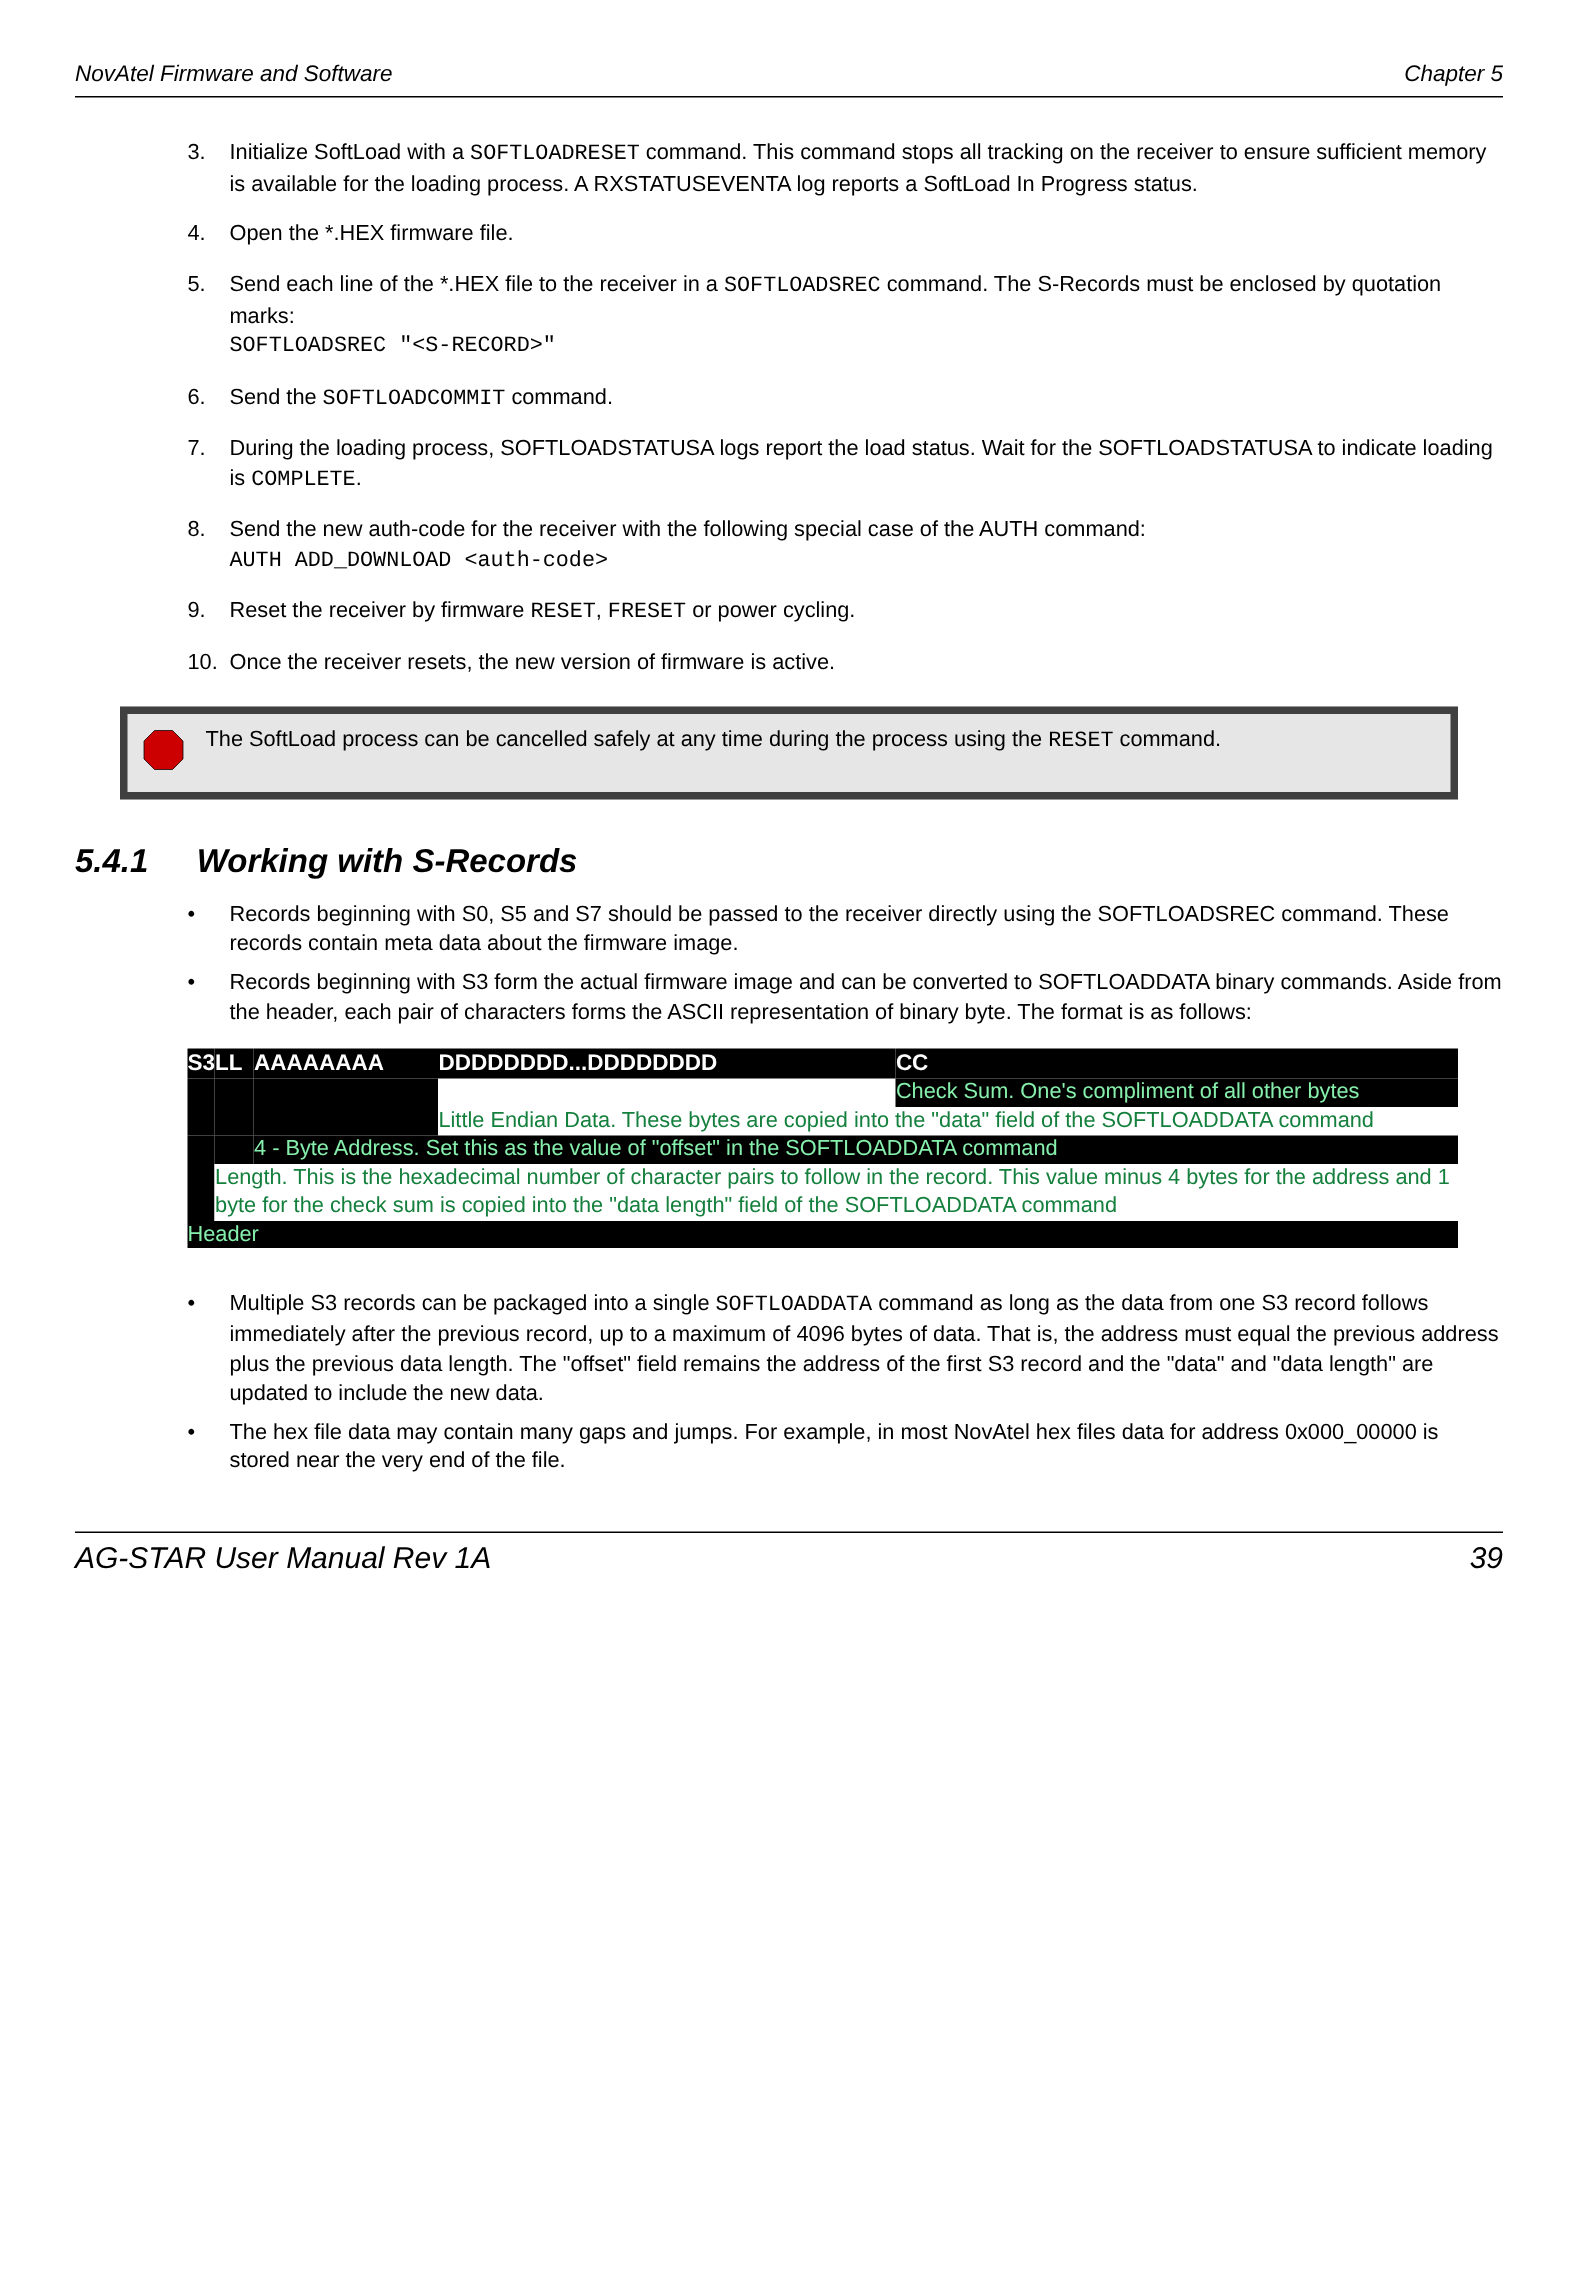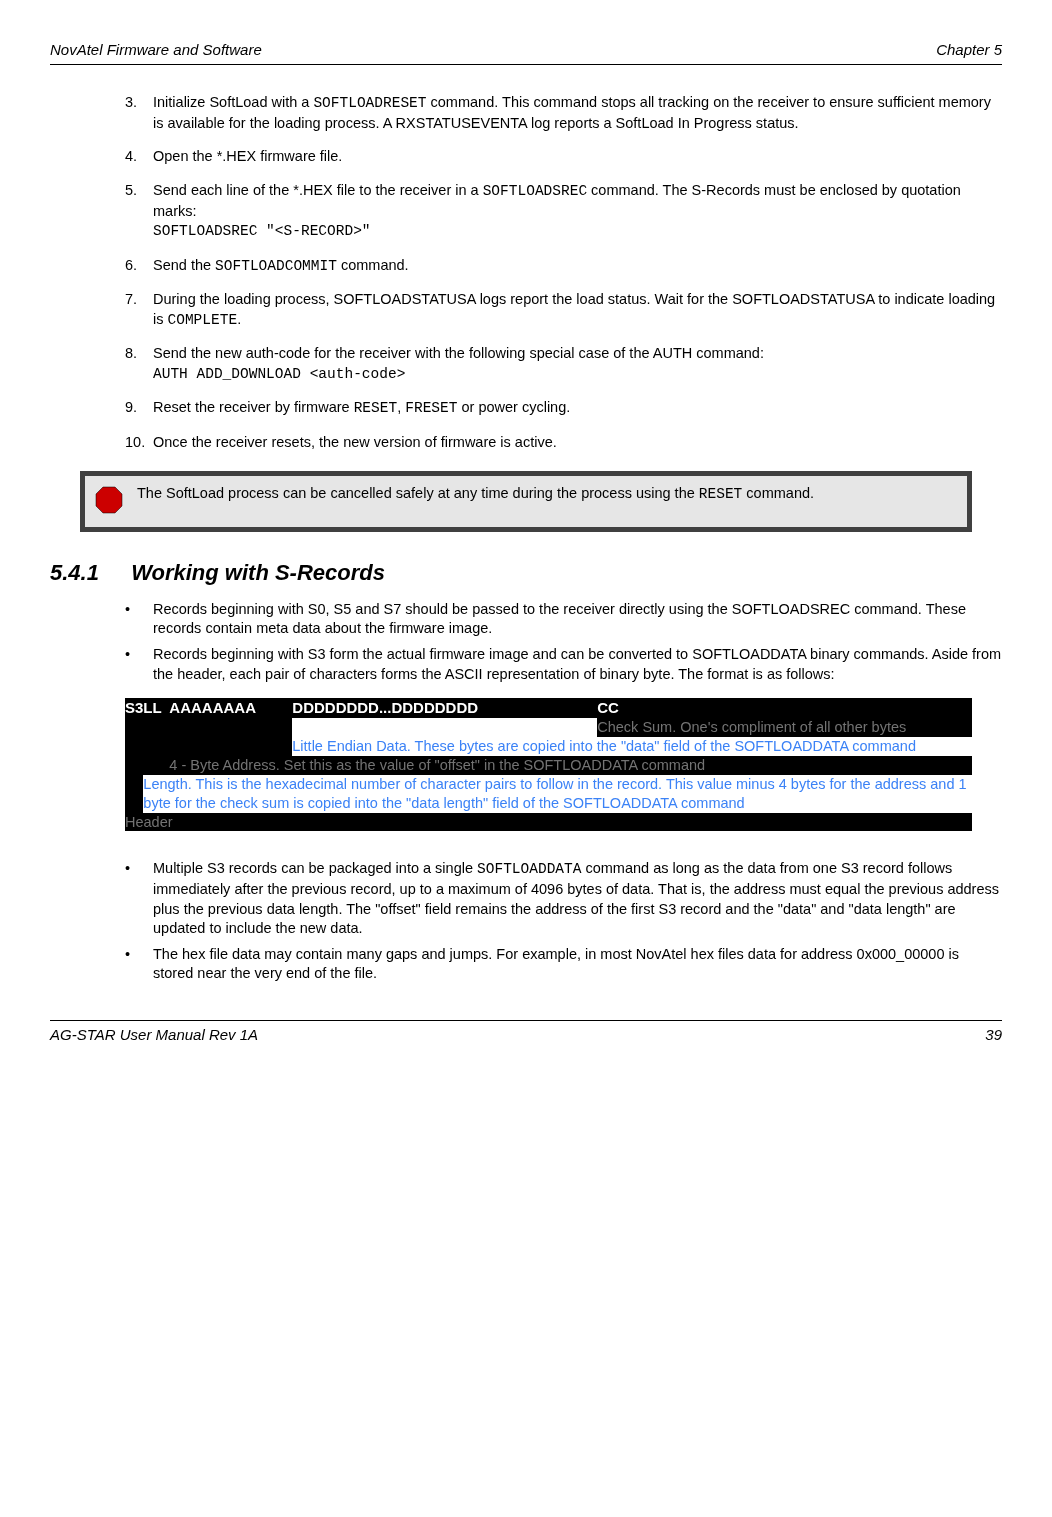--- a/index.html
+++ b/index.html
@@ -96,41 +96,41 @@
   }
   .hdr-cell {
     background: #000;
     color: #fff;
     font-weight: bold;
     padding: 6px 8px;
     font-size: 15px;
   }
   .desc-cell {
     background: #fff;
-    color: #3b82f6;
+    color: #15803d;
     padding: 8px 8px;
     font-size: 14.5px;
     line-height: 1.3;
   }
   .desc-black {
     background: #000;
-    color: #737373;
+    color: #86efac;
     padding: 8px 8px;
     font-size: 14.5px;
     line-height: 1.3;
   }
   .footer-line {
     border-top: 1px solid #000;
     margin-top: 36px;
   }
   .footer-row {
     display: flex;
     justify-content: space-between;
     font-style: italic;
-    font-size: 15px;
+    font-size: 20px;
     margin-top: 4px;
   }
 </style>
 </head>
 <body>
 
 <div class="header-row">
   <span>NovAtel Firmware and Software</span>
   <span>Chapter 5</span>
 </div>

